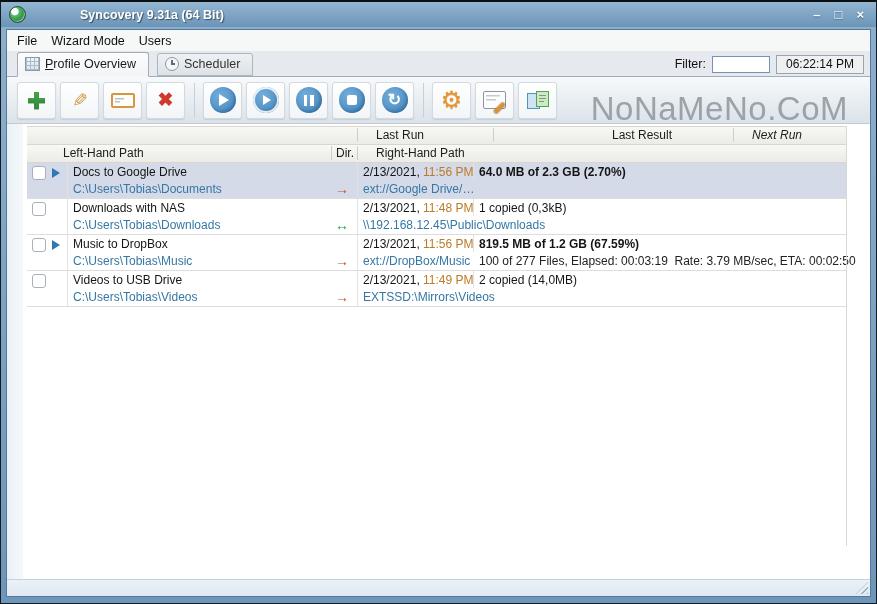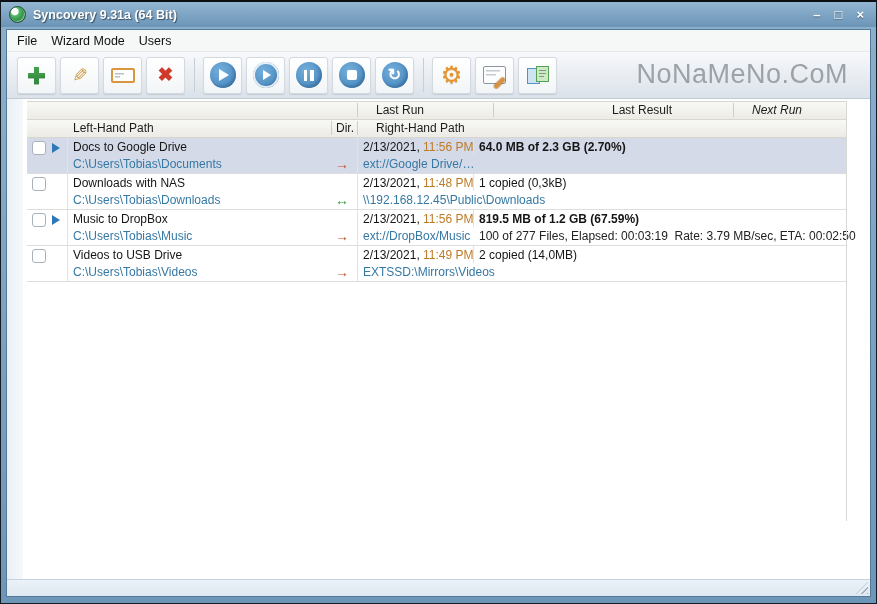--- a/index.html
+++ b/index.html
@@ -1,21 +1,21 @@
 <!DOCTYPE html>
 <html><head>
 <meta charset="utf-8">
 <style>
   html,body{margin:0;padding:0;background:#c9d6e2;font-family:"Liberation Sans",sans-serif;}
   .window{position:relative;width:877px;height:604px;box-sizing:border-box;
     background:linear-gradient(#8db0cc,#6e96b8);
     border:1px solid #141b21;border-top:2px solid #0d1012;overflow:hidden;}
   
   .titlebar{height:25px;display:flex;align-items:center;padding:0 8px;
-    background:linear-gradient(#93b6d2,#6b94b7);}
+    background:linear-gradient(#93b6d2,#6b94b7);gap:47px;}
   .appicon{width:15px;height:15px;border-radius:50%;flex:0 0 auto;
     background:radial-gradient(circle at 32% 30%, #ffffff 0 22%, #57b86a 30%, #2c9247 62%, #16642d 100%);
     border:1px solid #2a4d33;box-shadow:inset -1px -1px 1px rgba(255,255,255,.5);}
   .wtitle{color:#fff;font-weight:bold;font-size:12.5px;margin-left:7px;
     text-shadow:1px 1px 1px rgba(0,0,0,.5);flex:1;}
   .wctrls{display:flex;gap:14px;color:#fff;font-size:13px;font-weight:bold;margin-right:4px;}
   .wctrls span{cursor:default;line-height:14px;text-shadow:0 1px 1px rgba(0,0,0,.4);}
   
   .frame{position:absolute;top:27px;left:5px;right:5px;bottom:6px;display:flex;
     flex-direction:column;border:1px solid #54799b;background:#fff;}
@@ -78,21 +78,21 @@
      linear-gradient(#c3cbd2,#c3cbd2) no-repeat 2px 3px/14px 1.5px,
      linear-gradient(#c3cbd2,#c3cbd2) no-repeat 2px 7px/10px 1.5px,#fdfdfd;}
   .ic-logs::after{content:"";position:absolute;right:-1px;bottom:-2px;width:13px;height:4px;
      background:#d8913c;border-radius:2px;transform:rotate(-45deg);box-shadow:0 0 0 1px rgba(160,90,20,.4);}
   .ic-copy{position:relative;width:22px;height:18px;}
   .ic-copy i{position:absolute;display:block;width:11px;height:14px;border:1px solid #4d94c7;background:#cfe4f2;left:0;top:2px;}
   .ic-copy em{position:absolute;display:block;width:11px;height:14px;border:1px solid #58a058;background:
      linear-gradient(#8f8f8f,#8f8f8f) no-repeat 2px 3px/7px 1px,
      linear-gradient(#8f8f8f,#8f8f8f) no-repeat 2px 6px/7px 1px,
      linear-gradient(#8f8f8f,#8f8f8f) no-repeat 2px 9px/5px 1px,#c9ecc0;left:9px;top:0;}
-  .watermark{position:absolute;right:22px;top:7px;font-size:27px;color:#9ba2a9;letter-spacing:.5px;}
+  .watermark{position:absolute;right:22px;top:13px;font-size:33px;color:#9ba2a9;letter-spacing:.5px;}
   
   .content{flex:1;background:#fff;position:relative;overflow:hidden;}
   .content::before{content:"";position:absolute;left:0;top:0;bottom:0;width:16px;
      background:linear-gradient(90deg,#e9f0f6,#f6f9fb);}
   .ptable{position:absolute;left:20px;top:2px;width:819px;font-size:12px;color:#151515;}
   .hrow{position:relative;height:17px;background:linear-gradient(#f8f8f5,#ecebe6);
      border-bottom:1px solid #d8d7cf;}
   .hrow:first-child{border-top:1px solid #d8d7cf;}
   .hcell{position:absolute;top:1px;padding-left:18px;white-space:nowrap;color:#1c1c1c;}
   .vline{border-left:1px solid #cfcec6;}
@@ -142,20 +142,35 @@
   </div>
 
   <div class="frame">
 
     <div class="menubar">
       <span class="menu-item">File</span>
       <span class="menu-item">Wizard Mode</span>
       <span class="menu-item">Users</span>
     </div>
 
+    <div class="tabstrip">
+      <span class="tab active">
+        <span class="grid-ic"></span>
+        <span><span class="accel">P</span><span>rofile Overview</span></span>
+      </span>
+      <span class="tab inactive">
+        <span class="clock-ic"></span>
+        <span><span class="accel"></span><span>Scheduler</span></span>
+      </span>
+      <span class="tab-right">
+        <span class="filter-label">Filter:</span>
+        <input class="filter-input" type="text" value="" style="">
+        <span class="clockbox">06:22:14 PM</span>
+      </span>
+    </div>
 
     <div class="toolbar">
       <div class="tbtn">
           <span class="ic-plus"></span>
         </div>
       <div class="tbtn">
           <span class="ic-pencil">✎</span>
         </div>
       <div class="tbtn">
           <span class="ic-rename"></span>
@@ -210,21 +225,21 @@
 
     <div class="content">
       <div class="ptable">
 
         <div class="hrow">
           <span class="hcell vline" style="left:330px;width:116px;">Last Run</span>
           <span class="hcell vline" style="left:466px;width:260px;text-align:center;">Last Result</span>
           <span class="hcell vline" style="left:706px;width:113px;font-style:italic;">Next Run</span>
         </div>
         <div class="hrow">
-          <span class="hcell" style="left:0;width:304px;padding-left:46px;">Left-Hand Path</span>
+          <span class="hcell" style="left:0;width:304px;padding-left:36px;">Left-Hand Path</span>
           <span class="hcell vline" style="left:304px;width:26px;padding-left:4px;">Dir.</span>
           <span class="hcell vline" style="left:330px;width:489px;">Right-Hand Path</span>
         </div>
 
         <div class="prow selected">
           <span class="chk"></span>
           <span class="rplay"></span>
           <span class="cell pname">Docs to Google Drive</span>
           <span class="resline"></span>
           <span class="cell lrun"><span>2/13/2021,</span> <span class="tm">11:56 PM</span></span>

